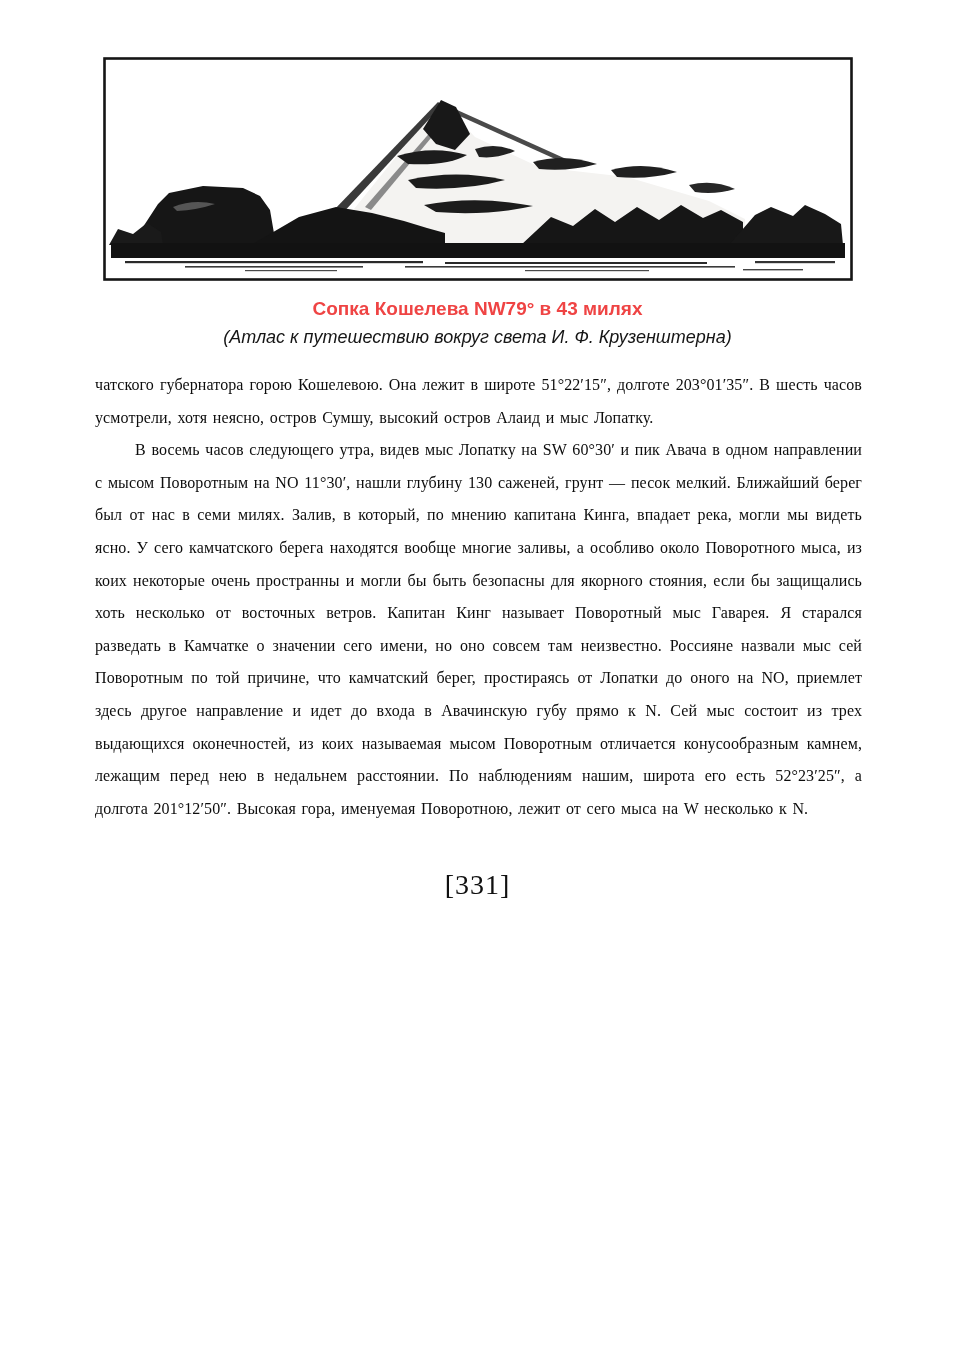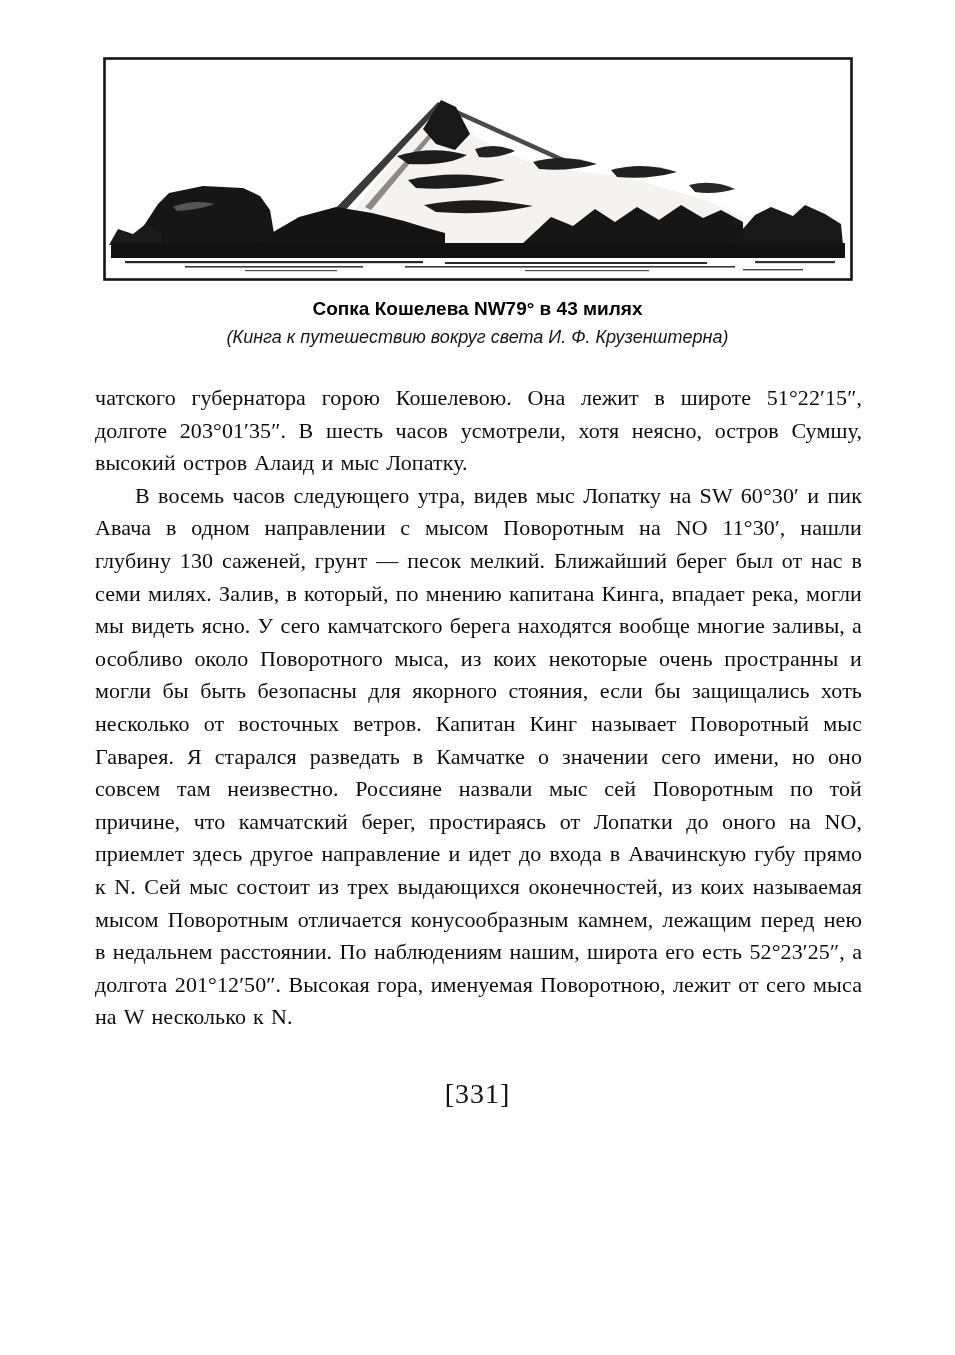--- a/index.html
+++ b/index.html
@@ -25,34 +25,34 @@
     height: 224px;
     display: block;
   }
   .figure-caption {
     margin-top: 16px;
     text-align: center;
     font-family: "Liberation Sans", sans-serif;
     font-weight: bold;
     font-size: 19px;
     line-height: 24px;
-    color: #000000;
+    color: #ef4444;
   }
   .figure-source {
     margin-top: 5px;
     text-align: center;
     font-family: "Liberation Sans", sans-serif;
     font-style: italic;
     font-size: 18px;
     line-height: 23px;
     color: #151515;
   }
   .body-text {
-    margin: 33px 93px 0 95px;
-    font-size: 22px;
+    margin: 20px 93px 0 95px;
+    font-size: 16px;
     line-height: 32.6px;
     text-align: justify;
     letter-spacing: 0.1px;
     word-spacing: 1.5px;
   }
   .body-text p {
     margin: 0;
     padding: 0;
   }
   .body-text p.indented {
@@ -109,21 +109,21 @@
       <rect x="342" y="205" width="262" height="2" fill="#2a2a2a"></rect>
       <rect x="652" y="204" width="80" height="2.2" fill="#333"></rect>
       <rect x="82" y="209" width="178" height="1.6" fill="#3a3a3a"></rect>
       <rect x="302" y="209" width="330" height="1.6" fill="#3a3a3a"></rect>
       <rect x="142" y="213" width="92" height="1.2" fill="#4a4a4a"></rect>
       <rect x="422" y="213" width="124" height="1.2" fill="#4a4a4a"></rect>
       <rect x="640" y="212" width="60" height="1.4" fill="#444"></rect>
     </svg>
 
     <div class="figure-caption">Сопка Кошелева NW79° в 43 милях</div>
-    <div class="figure-source">(Кинга к путешествию вокруг света И. Ф. Крузенштерна)</div>
+    <div class="figure-source">(Атлас к путешествию вокруг света И. Ф. Крузенштерна)</div>
   </div>
 
   <div class="body-text">
     <p>чатского губернатора горою Кошелевою. Она лежит в широте 51°22′15″, долготе 203°01′35″. В шесть часов усмотрели, хотя неясно, остров Сумшу, высокий остров Алаид и мыс Лопатку.</p>
     <p class="indented">В восемь часов следующего утра, видев мыс Лопатку на SW 60°30′ и пик Авача в одном направлении с мысом Поворотным на NO 11°30′, нашли глубину 130 саженей, грунт — песок мелкий. Ближайший берег был от нас в семи милях. Залив, в который, по мнению капитана Кинга, впадает река, могли мы видеть ясно. У сего камчатского берега находятся вообще многие заливы, а особливо около Поворотного мыса, из коих некоторые очень пространны и могли бы быть безопасны для якорного стояния, если бы защищались хоть несколько от восточных ветров. Капитан Кинг называет Поворотный мыс Гаварея. Я старался разведать в Камчатке о значении сего имени, но оно совсем там неизвестно. Россияне назвали мыс сей Поворотным по той причине, что камчатский берег, простираясь от Лопатки до оного на NO, приемлет здесь другое направление и идет до входа в Авачинскую губу прямо к N. Сей мыс состоит из трех выдающихся оконечностей, из коих называемая мысом Поворотным отличается конусообразным камнем, лежащим перед нею в недальнем расстоянии. По наблюдениям нашим, широта его есть 52°23′25″, а долгота 201°12′50″. Высокая гора, именуемая Поворотною, лежит от сего мыса на W несколько к N.</p>
   </div>
 
   <div class="page-number">[331]</div>
 
 </div>

